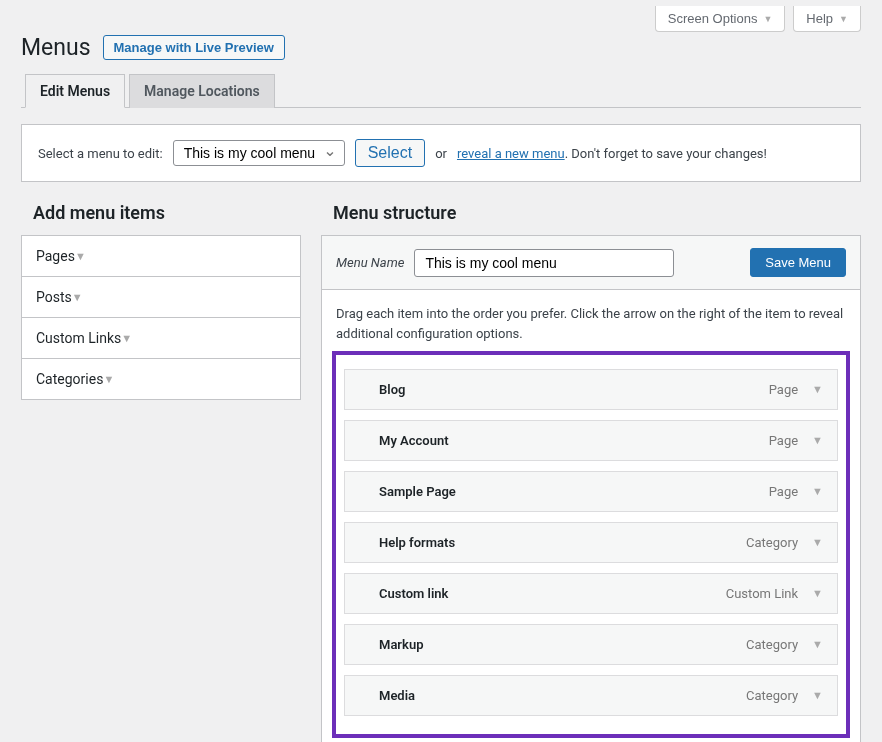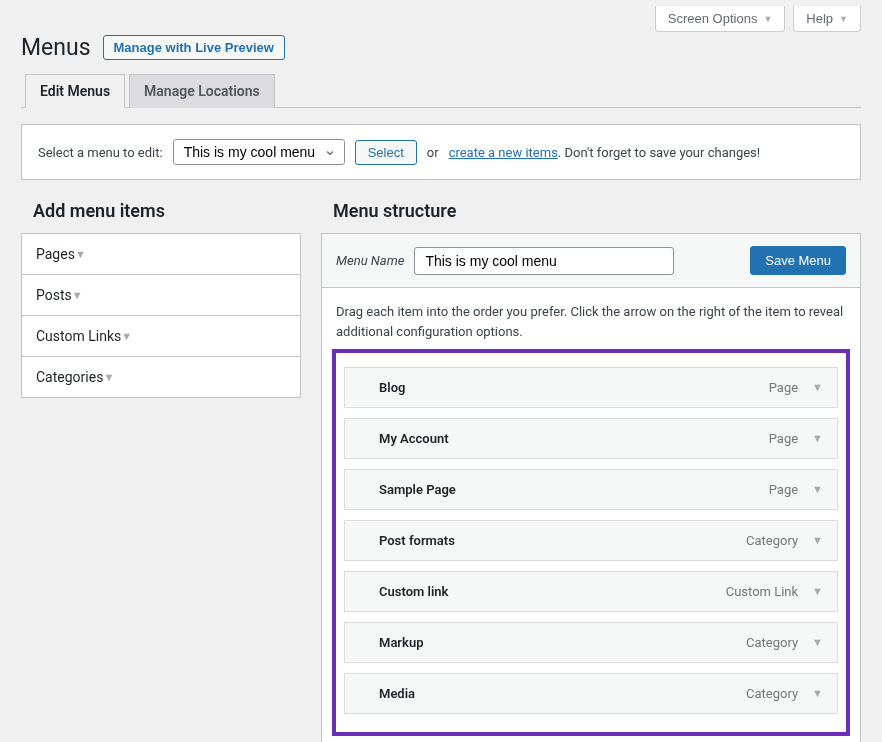--- a/index.html
+++ b/index.html
@@ -106,21 +106,21 @@
       font-size: 16px;
       color: #777;
       pointer-events: none;
     }
     .select-btn {
       border: 1px solid #2271b1;
       color: #2271b1;
       background: #f6f7f7;
       padding: 4px 12px;
       border-radius: 3px;
-      font-size: 13px;
+      font-size: 16px;
       cursor: pointer;
     }
     .link { color: #2271b1; text-decoration: underline; cursor: pointer; }
     .columns {
       display: flex;
       gap: 20px;
       padding: 0 21px;
     }
     .left-col { width: 280px; flex-shrink:0; }
     .right-col { flex: 1; }
@@ -228,21 +228,21 @@
 <div class="select-bar">
   <span>Select a menu to edit:</span>
   <span class="select-wrap">
     <select class="menu-select">
       <option>This is my cool menu</option>
     </select>
   </span>
   <button class="select-btn">Select</button>
   <span>or</span>
   <span>
-    <a class="link">create a new items</a><span>. Don't forget to save your changes!</span>
+    <a class="link">reveal a new menu</a><span>. Don't forget to save your changes!</span>
   </span>
 </div>
 
 <div class="columns">
   <div class="left-col">
     <div class="col-title">Add menu items</div>
     <div class="accordion">
       <div class="acc-item">
         <span>Pages</span>
         <span class="acc-tri">▼</span>
@@ -281,21 +281,21 @@
           <span class="mi-title">My Account</span>
           <span class="mi-type">Page</span>
           <span class="mi-tri">▼</span>
         </div>
         <div class="menu-item">
           <span class="mi-title">Sample Page</span>
           <span class="mi-type">Page</span>
           <span class="mi-tri">▼</span>
         </div>
         <div class="menu-item">
-          <span class="mi-title">Post formats</span>
+          <span class="mi-title">Help formats</span>
           <span class="mi-type">Category</span>
           <span class="mi-tri">▼</span>
         </div>
         <div class="menu-item">
           <span class="mi-title">Custom link</span>
           <span class="mi-type">Custom Link</span>
           <span class="mi-tri">▼</span>
         </div>
         <div class="menu-item">
           <span class="mi-title">Markup</span>

